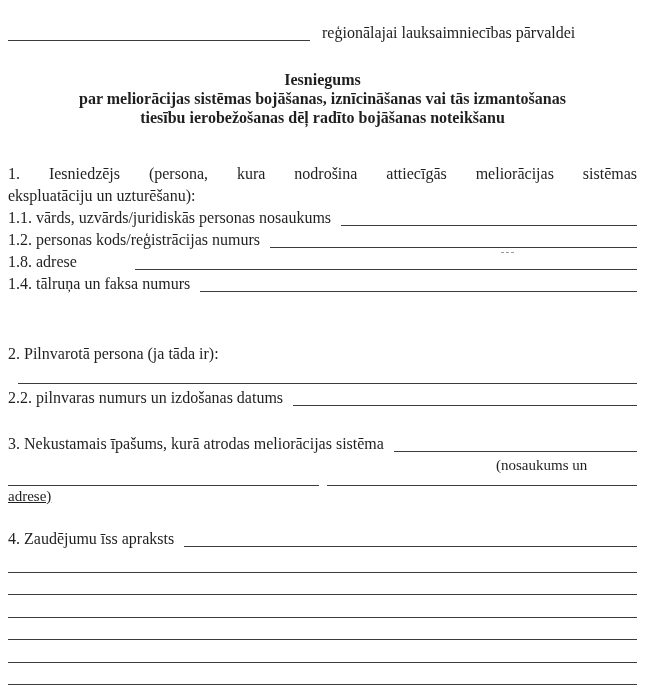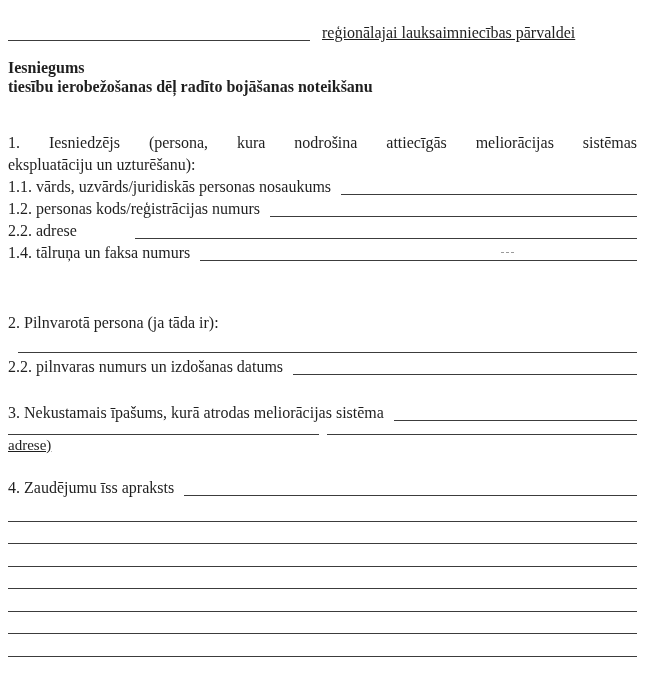--- a/index.html
+++ b/index.html
@@ -18,22 +18,22 @@
   .row { display:flex; align-items:flex-end; height:22px; white-space:nowrap; }
   .write-line {
     flex:1 1 auto;
     border-bottom:1.5px solid #3c3c3c;
     margin:0 0 3px 10px;
     min-width:40px;
   }
   .rule { border-bottom:1.5px solid #3c3c3c; height:0; }
   .recipient-row { margin-top:22px; }
   .recipient-row .blank-head { flex:0 0 302px; border-bottom:1.5px solid #3c3c3c; margin:0 0 3px 0; }
-  .recipient-row .recipient-text { margin-left:12px;text-decoration:underline; }
-  .title-block { font-weight:bold; margin-top:14px; line-height:19px; }
+  .recipient-row .recipient-text { margin-left:12px; }
+  .title-block { text-align:center; font-weight:bold; margin-top:26px; line-height:19px; }
   .intro { margin-top:36px; }
   .intro .just { text-align:justify; text-align-last:justify; }
   .section-2 { margin-top:48px; }
   .section-3 { margin-top:24px; }
   .caption { font-size:15px; line-height:20px; height:20px; }
   .caption-right { margin-left:488px; }
   .caption-center { text-align:left;text-decoration:underline; }
   .split-rule { display:flex; margin-top:10px; }
   .split-rule .seg { flex:1 1 auto; border-bottom:1.5px solid #3c3c3c; height:0; }
   .split-rule .seg + .seg { margin-left:8px; }
@@ -51,38 +51,39 @@
 
 <div class="page">
 
   <div class="row recipient-row">
     <div class="blank-head"></div>
     <span class="recipient-text">reģionālajai lauksaimniecības pārvaldei</span>
   </div>
 
   <div class="title-block">
     <div>Iesniegums</div>
+    <div>par meliorācijas sistēmas bojāšanas, iznīcināšanas vai tās izmantošanas</div>
     <div>tiesību ierobežošanas dēļ radīto bojāšanas noteikšanu</div>
   </div>
 
   <div class="intro">
     <div class="just">1. Iesniedzējs (persona, kura nodrošina attiecīgās meliorācijas sistēmas</div>
     <div>ekspluatāciju un uzturēšanu):</div>
   </div>
 
   <div class="row">
     <span>1.1. vārds, uzvārds/juridiskās personas nosaukums</span>
     <div class="write-line"></div>
   </div>
   <div class="row">
     <span>1.2. personas kods/reģistrācijas numurs</span>
     <div class="write-line"></div>
   </div>
   <div class="row">
-    <span>2.2. adrese</span>
+    <span>1.8. adrese</span>
     <div class="write-line gap-adrese"></div>
   </div>
   <div class="row">
     <span>1.4. tālruņa un faksa numurs</span>
     <div class="write-line"></div>
   </div>
 
   <div class="section-2">
     <div class="row">
       <span>2. Pilnvarotā persona (ja tāda ir):</span>
@@ -94,20 +95,21 @@
       <span>2.2. pilnvaras numurs un izdošanas datums</span>
       <div class="write-line"></div>
     </div>
   </div>
 
   <div class="section-3">
     <div class="row">
       <span>3. Nekustamais īpašums, kurā atrodas meliorācijas sistēma</span>
       <div class="write-line"></div>
     </div>
+    <div class="caption caption-right">(nosaukums un</div>
     <div class="split-rule">
       <div class="seg"></div>
       <div class="seg"></div>
     </div>
     <div class="caption caption-center">adrese)</div>
   </div>
 
   <div class="section-4">
     <div class="row">
       <span>4. Zaudējumu īss apraksts</span>

